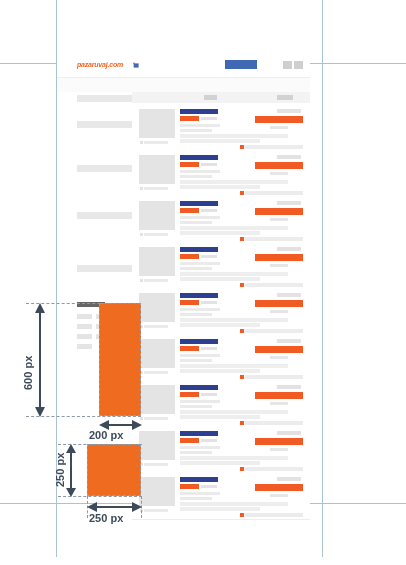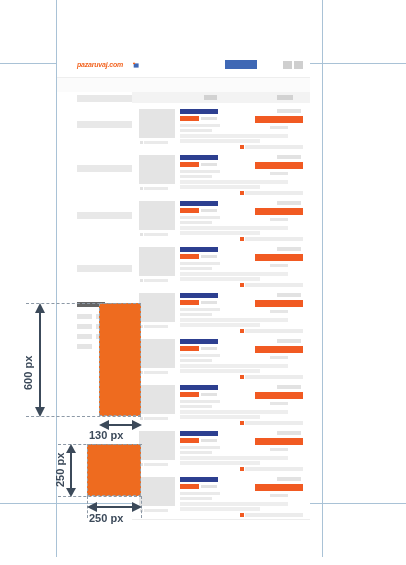--- a/index.html
+++ b/index.html
@@ -518,21 +518,21 @@
     <polygon points="7,0 12,10 2,10" fill="#3c4a5a"></polygon>
     <polygon points="7,114 12,104 2,104" fill="#3c4a5a"></polygon>
   </svg>
   <div class="meas-label vert" style="left:22px; top:390px;">600 px</div>
 
   <svg class="arrow-h" style="left:99px; top:418px;" width="43" height="14" viewBox="0 0 43 14">
     <line x1="5" y1="7" x2="38" y2="7" stroke="#3c4a5a" stroke-width="2"></line>
     <polygon points="0,7 10,2 10,12" fill="#3c4a5a"></polygon>
     <polygon points="43,7 33,2 33,12" fill="#3c4a5a"></polygon>
   </svg>
-  <div class="meas-label" style="left:89px; top:429px;">130 px</div>
+  <div class="meas-label" style="left:89px; top:429px;">200 px</div>
 
   <div class="dash-h" style="left:58px; top:444px; width:84px;"></div>
   <div class="dash-h" style="left:58px; top:496px; width:84px;"></div>
 
   <svg class="arrow-v" style="left:64px; top:444px;" width="14" height="53" viewBox="0 0 14 53">
     <line x1="7" y1="5" x2="7" y2="48" stroke="#3c4a5a" stroke-width="2"></line>
     <polygon points="7,0 12,9 2,9" fill="#3c4a5a"></polygon>
     <polygon points="7,53 12,44 2,44" fill="#3c4a5a"></polygon>
   </svg>
   <div class="meas-label vert" style="left:54px; top:487px;">250 px</div>

